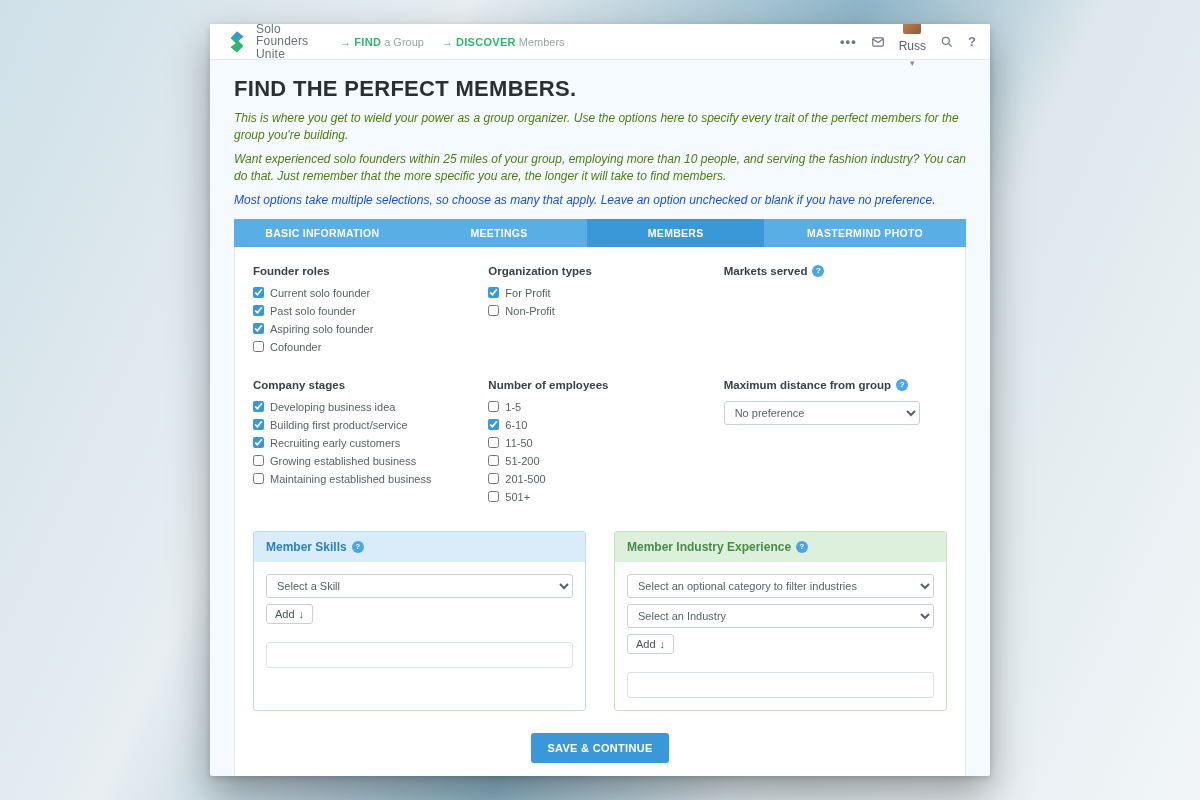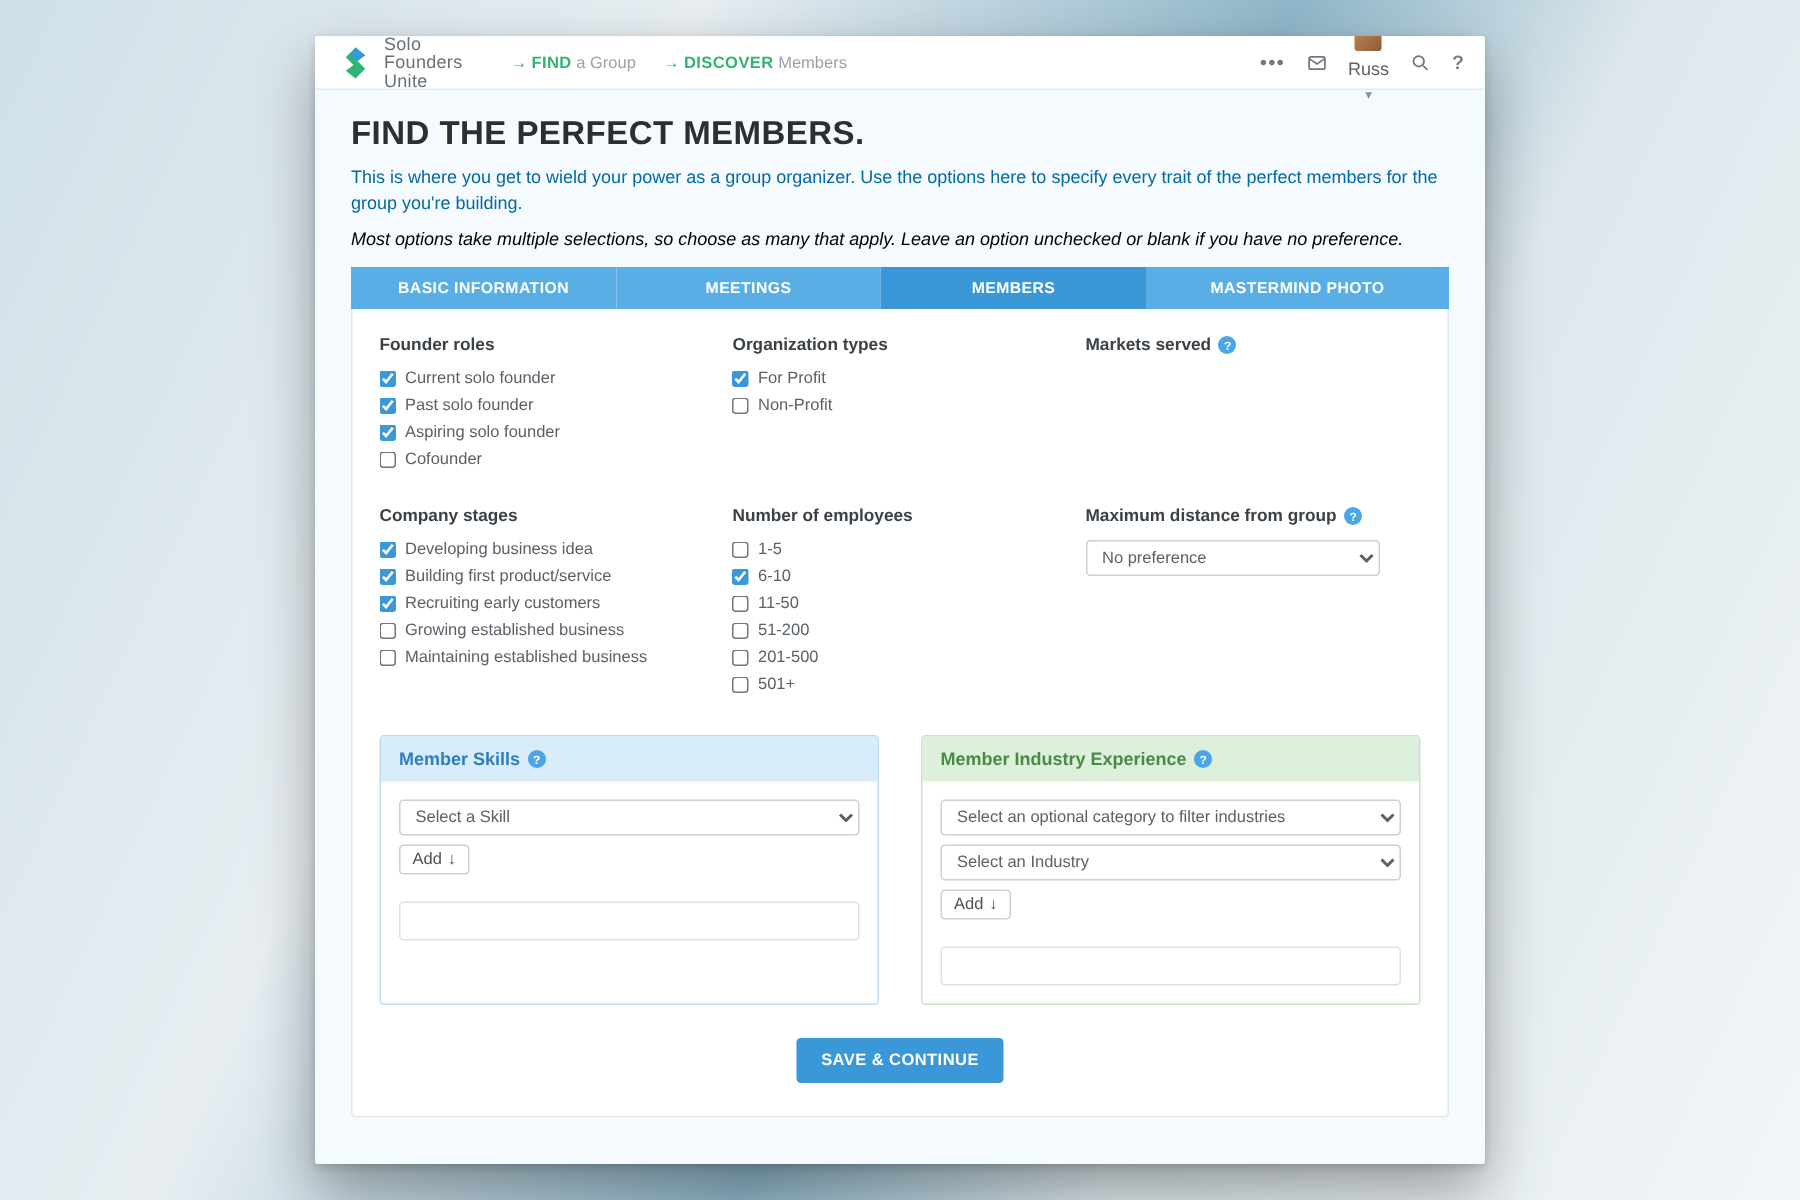--- a/index.html
+++ b/index.html
@@ -45,22 +45,22 @@
 .topicons { display: flex; align-items: center; gap: 14px; color: #6f7780; font-size: 13px; }
 .dots { letter-spacing: 1px; font-weight: 700; }
 .env-icon svg, .search-icon svg { width: 14px; height: 14px; display: block; }
 .avatar { width: 18px; height: 18px; border-radius: 2px; background: linear-gradient(135deg,#c78a57,#8f5a37); }
 .user { display: flex; align-items: center; gap: 5px; font-size: 12px; color: #5a6168; flex-direction: column; }
 .caret { font-size: 9px; color: #8a9197; }
 .q { font-weight: 700; color: #7a818a; }
 
 .content { padding: 16px 24px 22px; overflow: auto; flex: 1; }
 .headline { font-size: 22px; font-weight: 700; letter-spacing: .3px; color: #2a2f34; margin-bottom: 8px; }
-.intro p { font-size: 12px; color: #0369a1; line-height: 1.45; margin-bottom: 6px; }
-.intro p.note { font-style: italic; color: #000000; }
+.intro p { font-size: 12px; color: #4d7c0f; line-height: 1.45; margin-bottom: 6px; font-style: italic; }
+.intro p.note { font-style: italic; color: #1d4ed8; }
 
 .tabs { display: flex; margin-top: 10px; }
 .tab { flex: 1; text-align: center; padding: 8px 4px; font-size: 10.5px; font-weight: 700; letter-spacing: .3px; color: #fff; background: #5aaee6; cursor: pointer; }
 .tab.active { background: #3a98d8; }
 .tab:nth-child(4){ flex:1.15; }
 
 .panel { background: #fff; border: 1px solid #e1e7eb; border-top: none; border-radius: 0 0 3px 3px; padding: 18px 18px 22px; }
 .cols3 { display: grid; grid-template-columns: 1fr 1fr 1fr; gap: 10px 12px; }
 .group h4 { font-size: 11.5px; font-weight: 700; color: #3a4147; margin-bottom: 10px; display: flex; align-items: center; gap: 5px; }
 .help { width: 12px; height: 12px; border-radius: 50%; background: #4aa6e8; color: #fff; font-size: 8px; display: inline-flex; align-items: center; justify-content: center; font-weight: 700; }
@@ -134,20 +134,21 @@
           </svg>
       </span>
       <span class="q">?</span>
     </div>
   </div>
 
   <div class="content">
     <h1 class="headline">FIND THE PERFECT MEMBERS.</h1>
     <div class="intro">
       <p>This is where you get to wield your power as a group organizer. Use the options here to specify every trait of the perfect members for the group you're building.</p>
+      <p>Want experienced solo founders within 25 miles of your group, employing more than 10 people, and serving the fashion industry? You can do that. Just remember that the more specific you are, the longer it will take to find members.</p>
       <p class="note">Most options take multiple selections, so choose as many that apply. Leave an option unchecked or blank if you have no preference.</p>
     </div>
 
     <div class="tabs" id="tabs">
         <div class="tab">BASIC INFORMATION</div>
         <div class="tab">MEETINGS</div>
         <div class="tab active">MEMBERS</div>
         <div class="tab">MASTERMIND PHOTO</div>
       </div>
 

